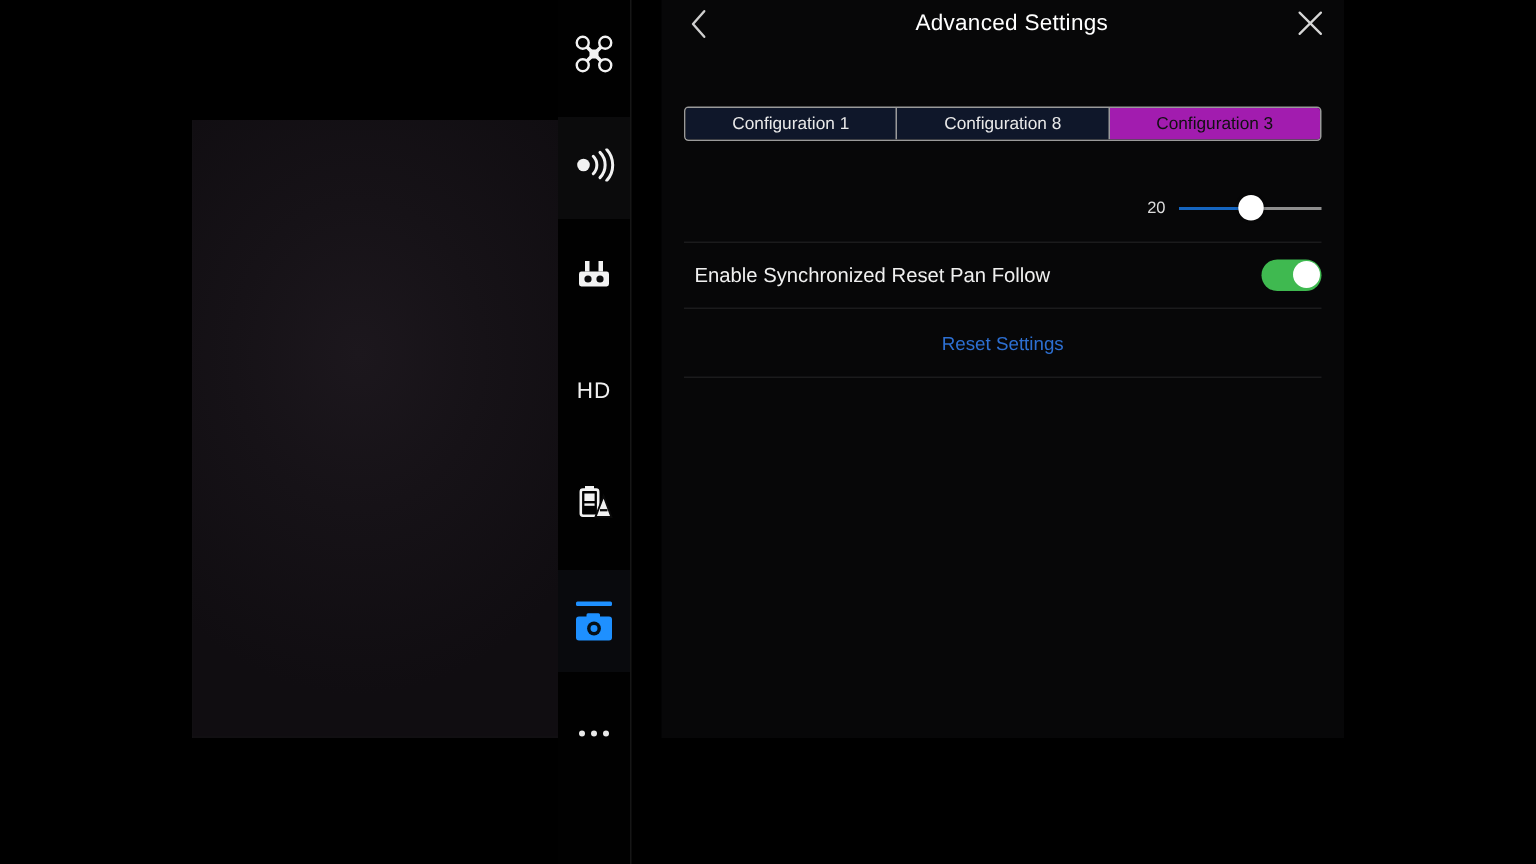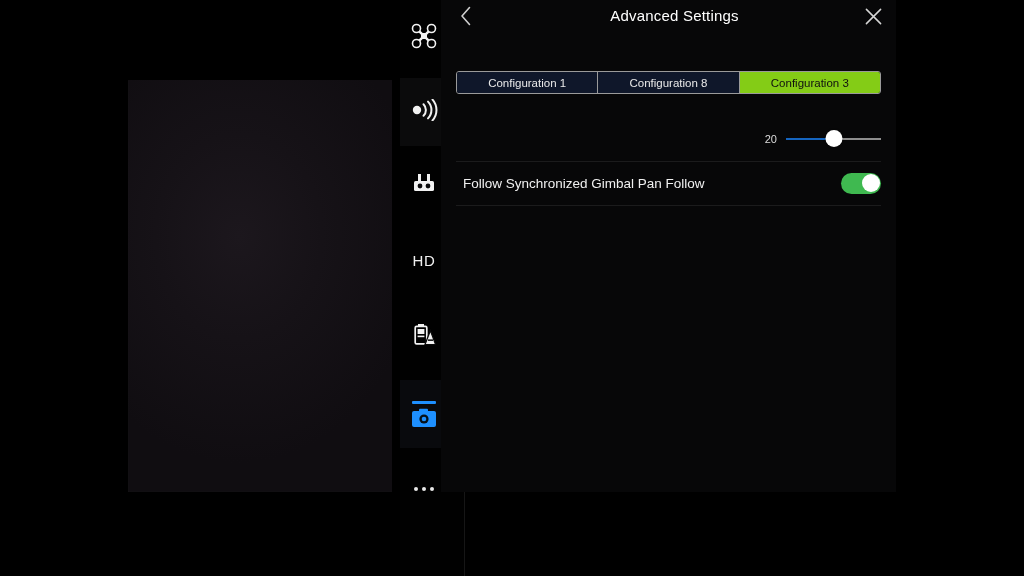--- a/index.html
+++ b/index.html
@@ -55,27 +55,26 @@
     left: 128px;
     top: 80px;
     width: 264px;
     height: 11px;
     background: #120a12;
   }
 
   
   #icon-rail {
     position: absolute;
-    left: 400px;
+    left: 372px;
     top: 0;
     width: 48px;
     height: 576px;
     background: #010101;
     border-right: 1px solid #161616;
-    padding-left: 16px;
   }
   .rail-item {
     position: absolute;
     left: 0;
     width: 48px;
     height: 68px;
     display: flex;
     align-items: center;
     justify-content: center;
     color: #f2f2f2;
@@ -182,21 +181,21 @@
     align-items: center;
     justify-content: center;
     font-size: 11.5px;
     color: #e9e9e9;
     background: #0f172a;
     border-right: 1px solid #9a9a9a;
     box-sizing: border-box;
   }
   .tab:last-child { border-right: none; }
   .tab.selected {
-    background: #84cc16;
+    background: #a21caf;
     color: #101010;
   }
 
   
   #rows {
     position: absolute;
     left: 15px;
     top: 117px;
     width: 425px;
   }
@@ -426,25 +425,28 @@
             <span class="slider-track">
               <span class="track-base"></span>
               <span class="track-fill" style="width:50%"></span>
               <span class="track-knob" style="left:50%"></span>
             </span>
           </div>
         </div>
       </div>
 
       <div class="row indented">
-        <div class="row-label">Follow Synchronized Gimbal Pan Follow</div>
+        <div class="row-label">Enable Synchronized Reset Pan Follow</div>
         <div class="row-right">
           <div class="toggle">
             <span class="knob"></span>
           </div>
         </div>
       </div>
 
+      <div id="reset-row">
+        <span id="reset-link">Reset Settings</span>
+      </div>
 
     </div>
   </div>
 
 </div>
 
 </body></html>

